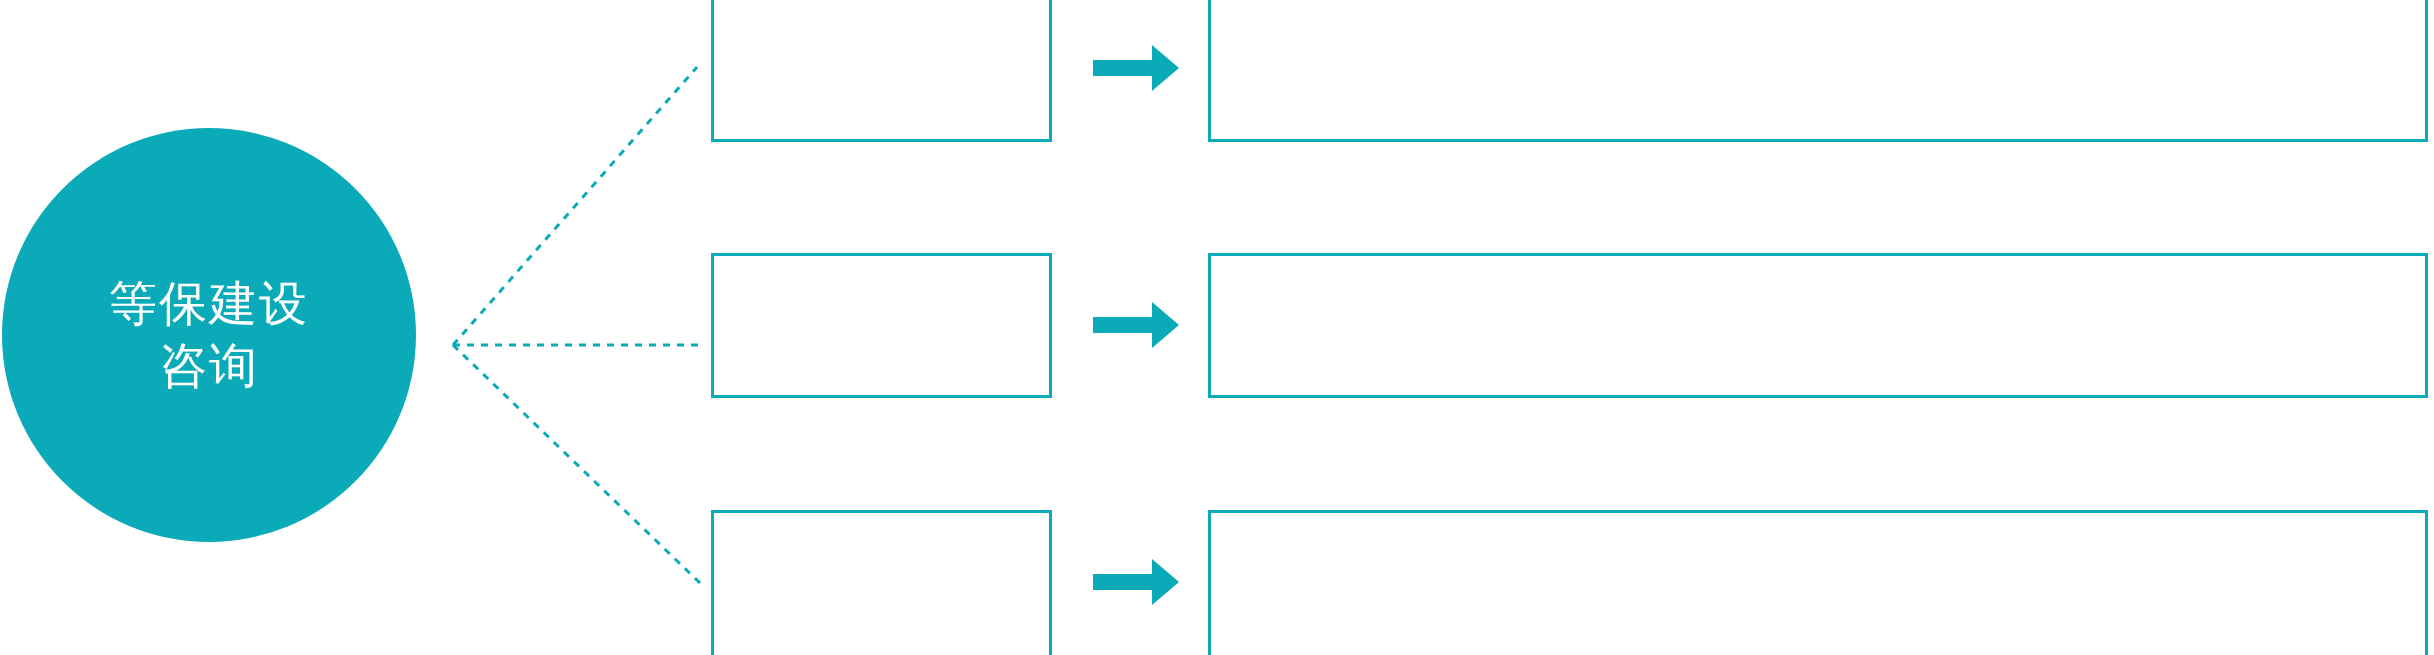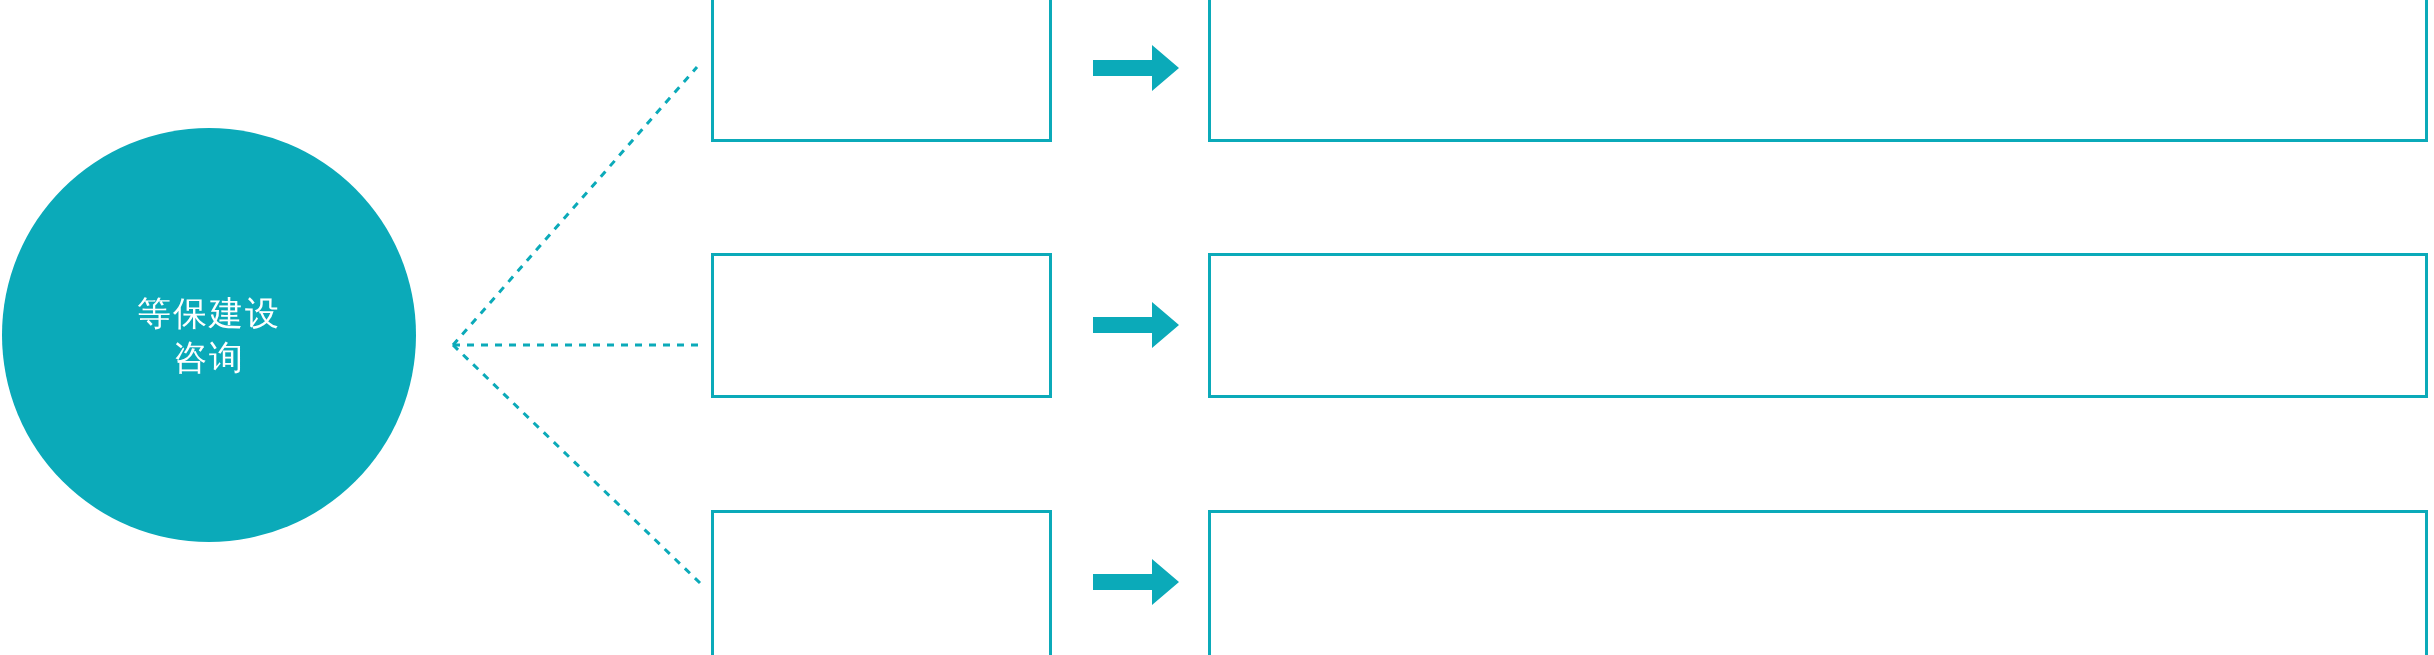--- a/index.html
+++ b/index.html
@@ -30,21 +30,21 @@
     border-radius: 50%;
     background: #0BAAB9;
     display: flex;
     flex-direction: column;
     align-items: center;
     justify-content: center;
     box-sizing: border-box;
   }
   .hub-line {
     color: #ffffff;
-    font-size: 34px;
+    font-size: 48px;
     line-height: 1.30;
     letter-spacing: 2px;
     white-space: nowrap;
     text-align: center;
     font-weight: 400;
   }
 
   
   .connectors {
     position: absolute;

